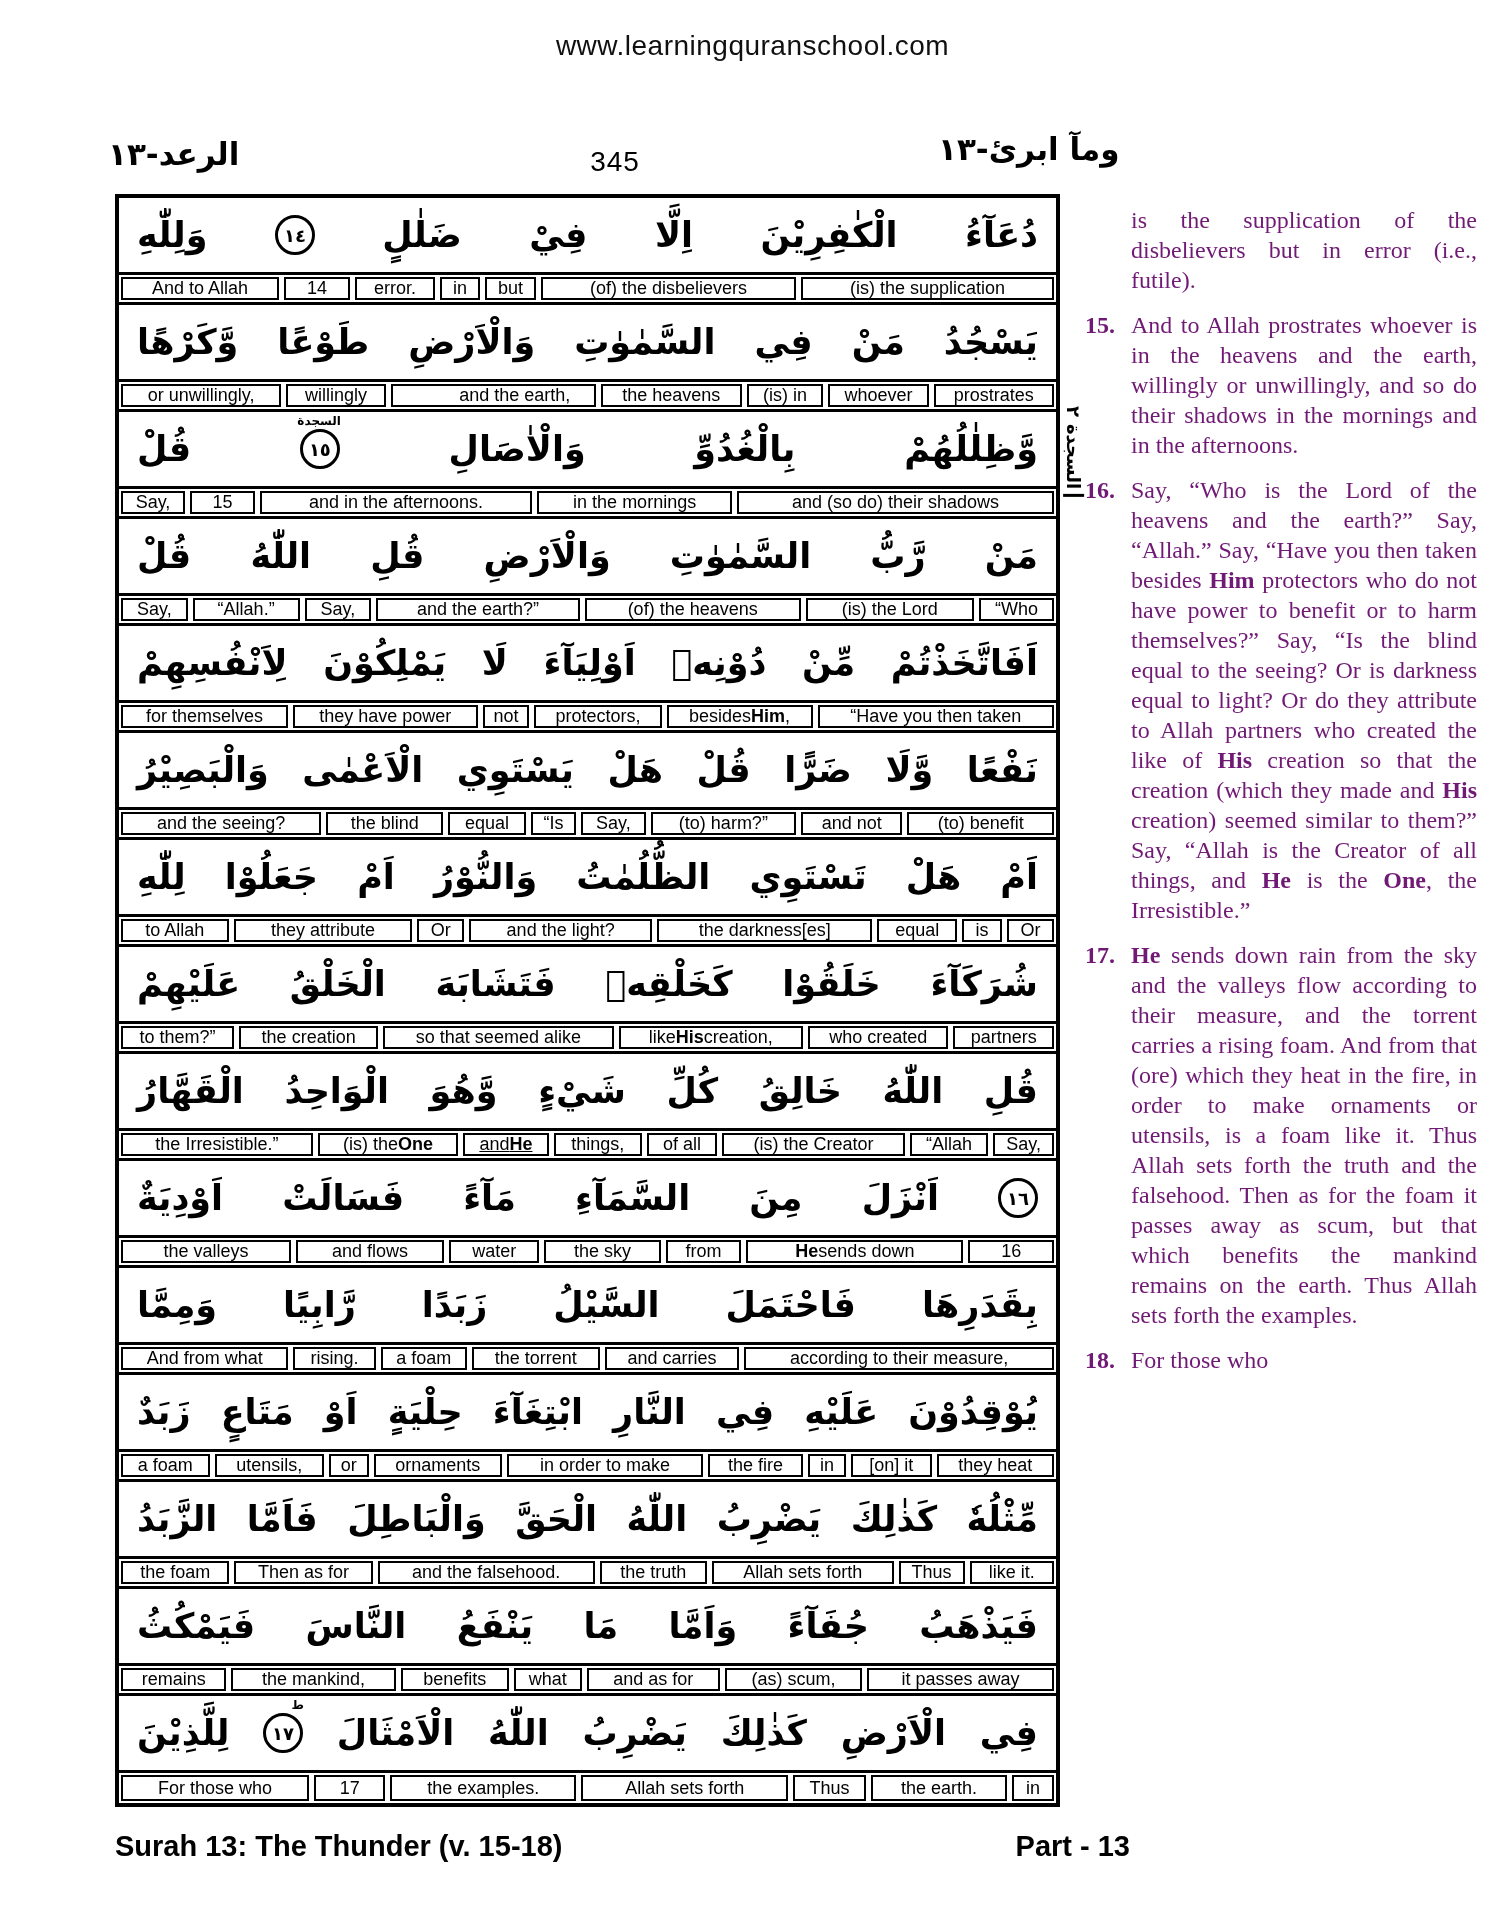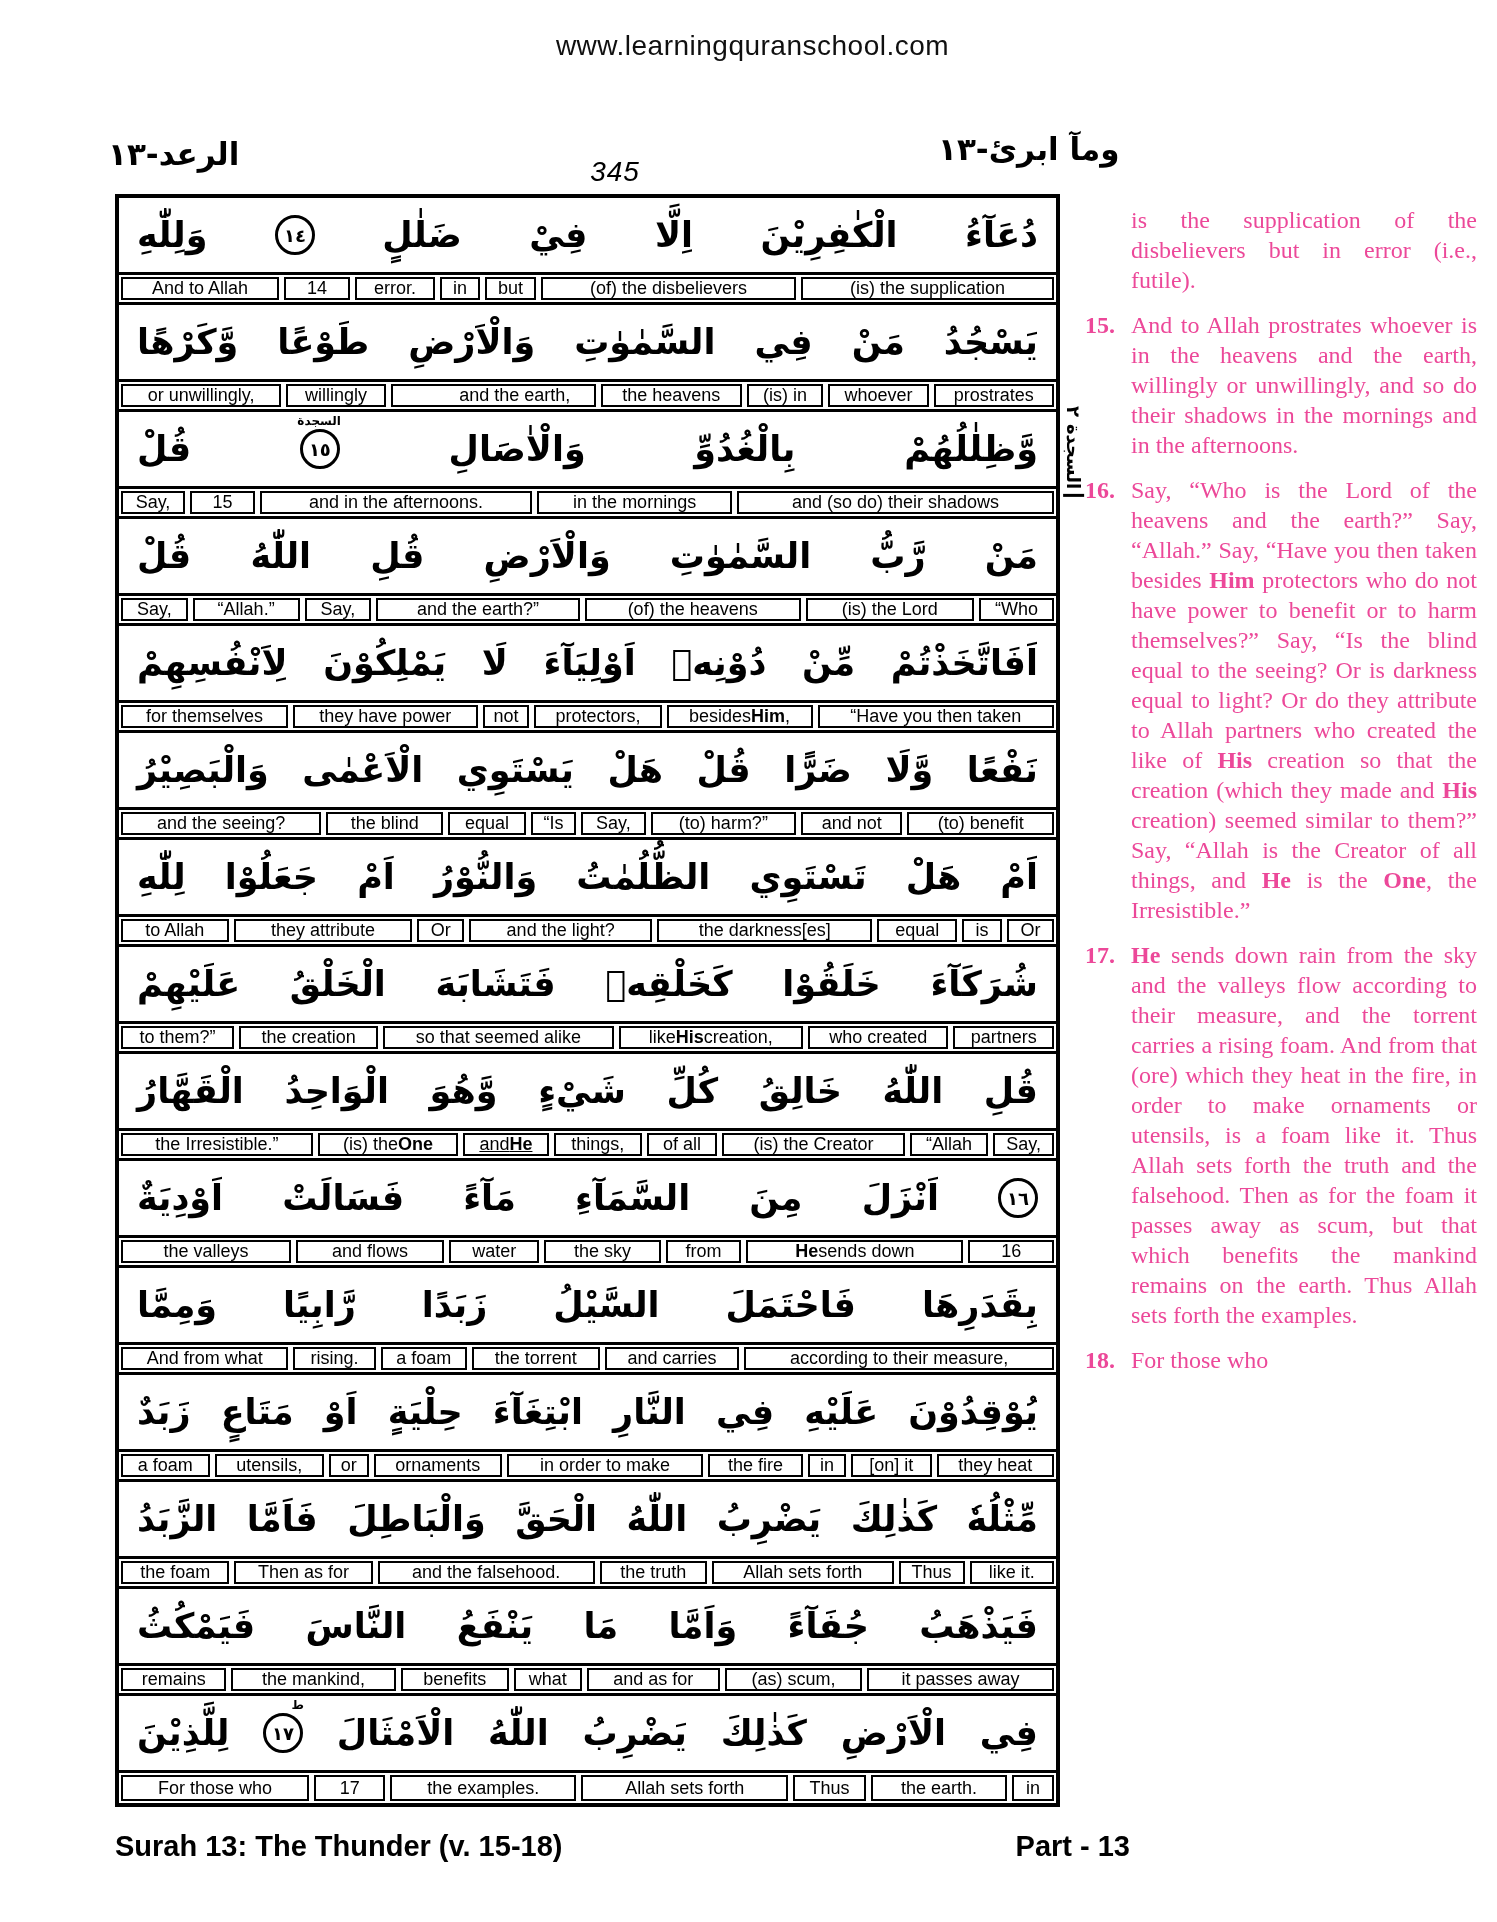--- a/index.html
+++ b/index.html
@@ -11,22 +11,22 @@
     position:absolute;top:30px;left:4px;width:100%;text-align:center;
     font-size:28px;letter-spacing:.5px;color:#101010;
   }
   .hdr-arabic{
     position:absolute;font-family:"DejaVu Sans",sans-serif;font-weight:bold;
     font-size:31px;direction:rtl;white-space:nowrap;
   }
   .hdr-left{top:136px;left:108px;}
   .hdr-right{top:131px;left:938px;}
   .hdr-page{
-    position:absolute;top:156px;left:540px;width:150px;text-align:center;
-    font-size:28px;letter-spacing:1px;font-style:italic;
+    position:absolute;top:146px;left:540px;width:150px;text-align:center;
+    font-size:28px;letter-spacing:1px;
   }
   .main-table{
     position:absolute;left:115px;top:194px;width:945px;
     border:4px solid #000;background:#fff;box-sizing:border-box;
   }
   .arow{
     height:74px;display:flex;direction:rtl;justify-content:space-between;
     align-items:center;padding:0 18px;
     font-family:"DejaVu Sans",sans-serif;font-weight:bold;font-size:35px;
     white-space:nowrap;
@@ -57,21 +57,21 @@
     display:flex;align-items:center;justify-content:center;
   }
   .margin-note .rot{
     transform:rotate(90deg);display:flex;direction:ltr;gap:7px;align-items:center;
     font-family:"DejaVu Sans",sans-serif;font-weight:bold;font-size:18px;
     white-space:nowrap;border-right:3px solid #000;padding-right:5px;
   }
   .sidebar{
     position:absolute;left:1085px;top:205px;width:392px;
     font-family:"Liberation Serif",serif;font-size:24px;line-height:30px;
-    text-align:justify;color:#ec4899;
+    text-align:justify;color:#701a75;
   }
   .spara{position:relative;padding-left:46px;margin:0 0 15px 0;}
   .spara .pnum{position:absolute;left:0;top:0;font-weight:bold;}
   .footer{
     position:absolute;left:115px;top:1830px;width:1015px;display:flex;
     justify-content:space-between;font-weight:bold;font-size:29px;
     font-family:"Liberation Sans",sans-serif;
   }
 </style>
 </head>

